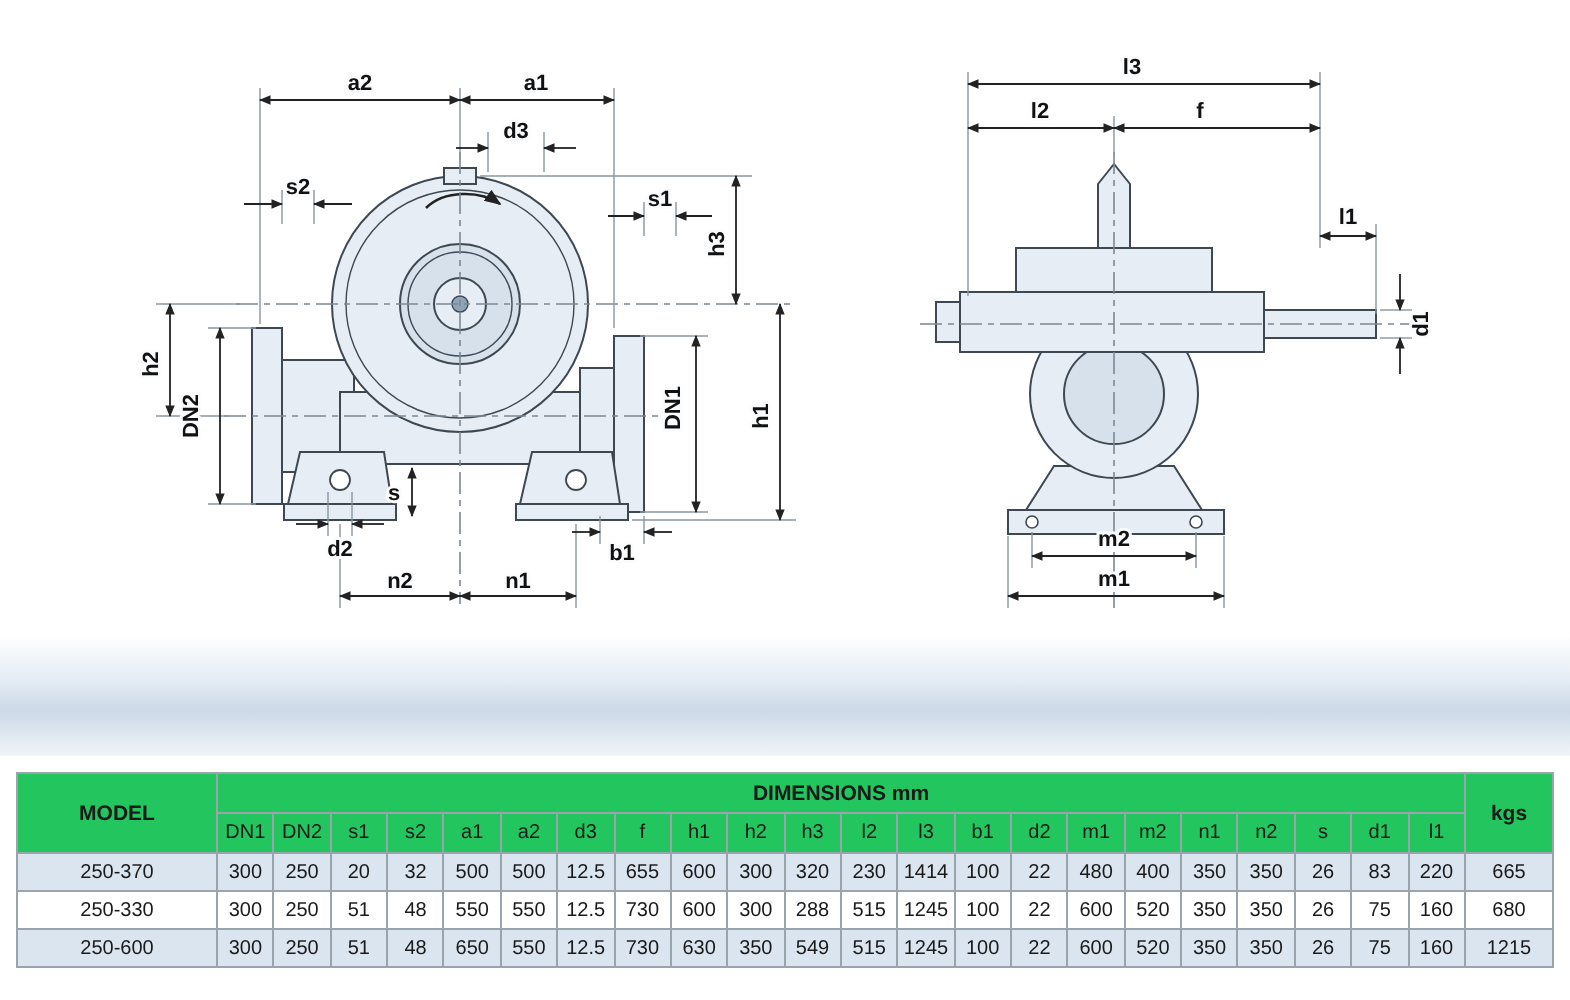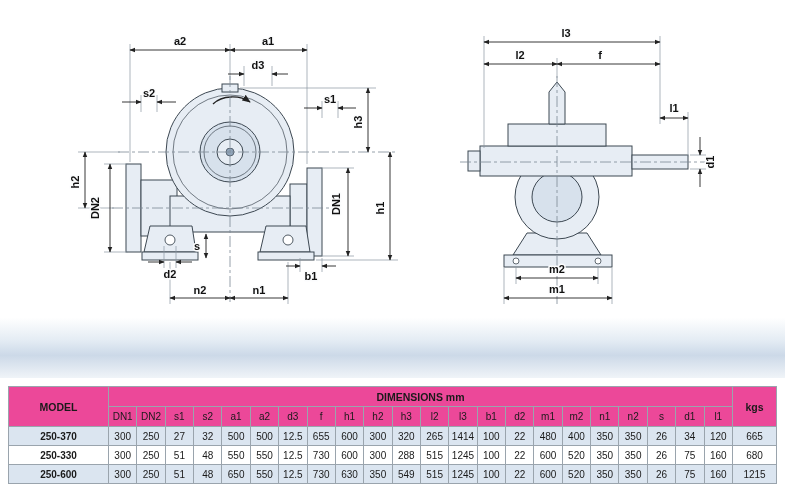--- a/index.html
+++ b/index.html
@@ -36,25 +36,25 @@
   .table-wrap { position: absolute; left: 8px; right: 8px; top: 386px; }
   table.dims-table {
     width: 100%; border-collapse: collapse; table-layout: fixed;
     font-size: 10px; color: #1a1a1a; border: 1px solid #7e8a94;
     background: #fff;
   }
   table.dims-table th, table.dims-table td {
     border: 1px solid #9aa4ad; text-align: center; vertical-align: middle;
     padding: 2px 0; overflow: hidden; white-space: nowrap;
   }
-  table.dims-table thead th { font-weight: bold; background: #ec4899; font-size: 10.5px; height: 20px; }
+  table.dims-table thead th { font-weight: bold; background: #22c55e; font-size: 10.5px; height: 20px; }
   table.dims-table thead tr.col-head th { font-weight: normal; font-size: 10px; }
   table.dims-table tbody tr { height: 19px; }
   table.dims-table tbody tr.row-alt { background: #dbe5f0; }
-  table.dims-table td.model-cell { font-weight: bold; }
+  table.dims-table td.model-cell { font-weight: normal; }
   table.dims-table td.kgs-cell { background: inherit; }
 </style>
 </head>
 <body>
 
 <div class="page">
 
   <div class="drawing-area">
     <svg class="dim-svg" width="785" height="378" viewBox="0 0 785 378">
       <defs>
@@ -279,40 +279,40 @@
             <th>s</th>
             <th>d1</th>
             <th>l1</th>
           </tr>
       </thead>
       <tbody id="table-body">
           <tr class="row-alt">
             <td class="model-cell">250-370</td>
             <td>300</td>
             <td>250</td>
-            <td>27</td>
+            <td>20</td>
             <td>32</td>
             <td>500</td>
             <td>500</td>
             <td>12.5</td>
             <td>655</td>
             <td>600</td>
             <td>300</td>
             <td>320</td>
-            <td>265</td>
+            <td>230</td>
             <td>1414</td>
             <td>100</td>
             <td>22</td>
             <td>480</td>
             <td>400</td>
             <td>350</td>
             <td>350</td>
             <td>26</td>
-            <td>34</td>
-            <td>120</td>
+            <td>83</td>
+            <td>220</td>
             <td class="kgs-cell">665</td>
           </tr>
           <tr>
             <td class="model-cell">250-330</td>
             <td>300</td>
             <td>250</td>
             <td>51</td>
             <td>48</td>
             <td>550</td>
             <td>550</td>

